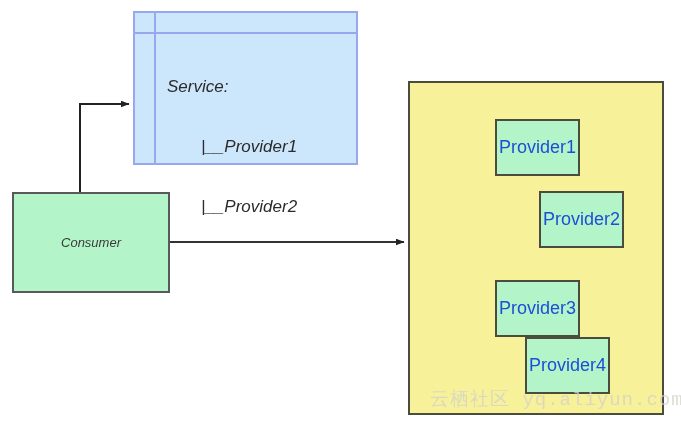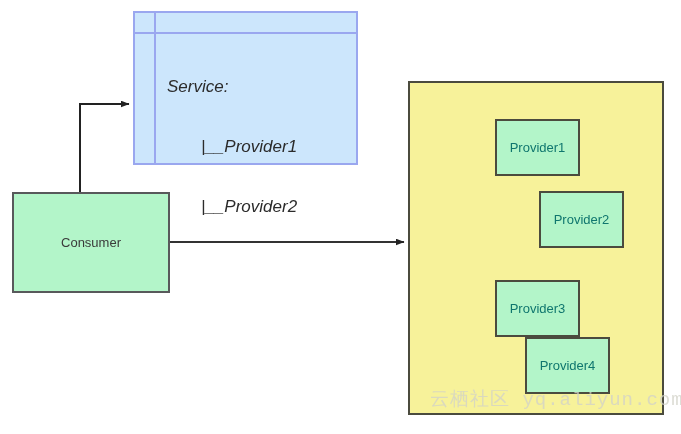--- a/index.html
+++ b/index.html
@@ -67,20 +67,21 @@
     left: 12px;
     top: 192px;
     width: 158px;
     height: 101px;
     background: #b3f5c9;
     border: 2px solid #58595b;
     box-sizing: border-box;
     display: flex;
     align-items: center;
     justify-content: center;
+    font-style: italic;
   }
   .consumer-label {
     color: #3a3a3a;
     font-size: 13px;
   }
 
   
   .cluster-box {
     position: absolute;
     left: 408px;
@@ -97,22 +98,22 @@
     width: 85px;
     height: 57px;
     background: #b3f5c9;
     border: 2px solid #4b4b3e;
     box-sizing: border-box;
     display: flex;
     align-items: center;
     justify-content: center;
   }
   .provider-label {
-    color: #0f766e;
-    font-size: 13px;
+    color: #1d4ed8;
+    font-size: 18px;
   }
   .p1 { top: 36px; }
   .p2 { top: 108px; margin-left: 44px; }
   .p3 { top: 197px; }
   .p4 { top: 254px; margin-left: 30px; }
 
   .watermark {
     position: absolute;
     left: 20px;
     bottom: 1px;

